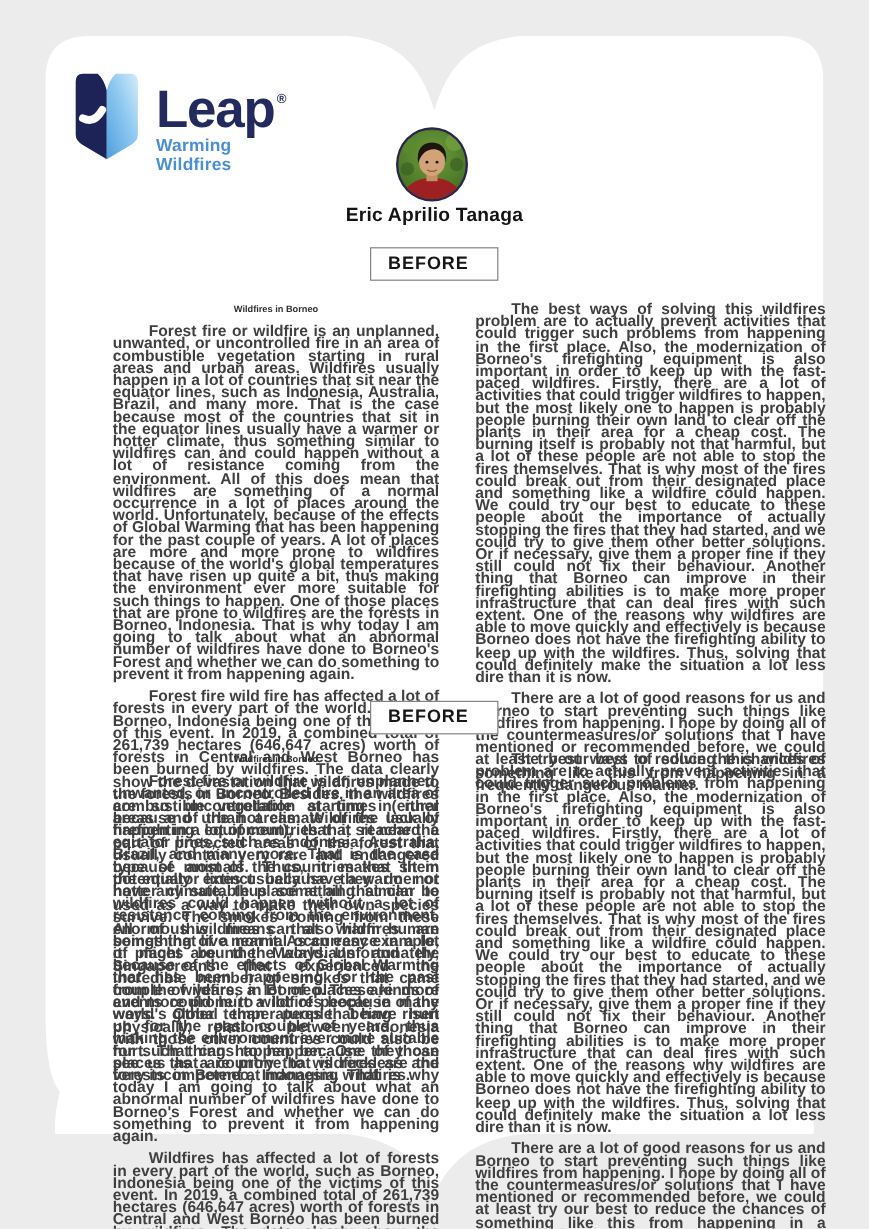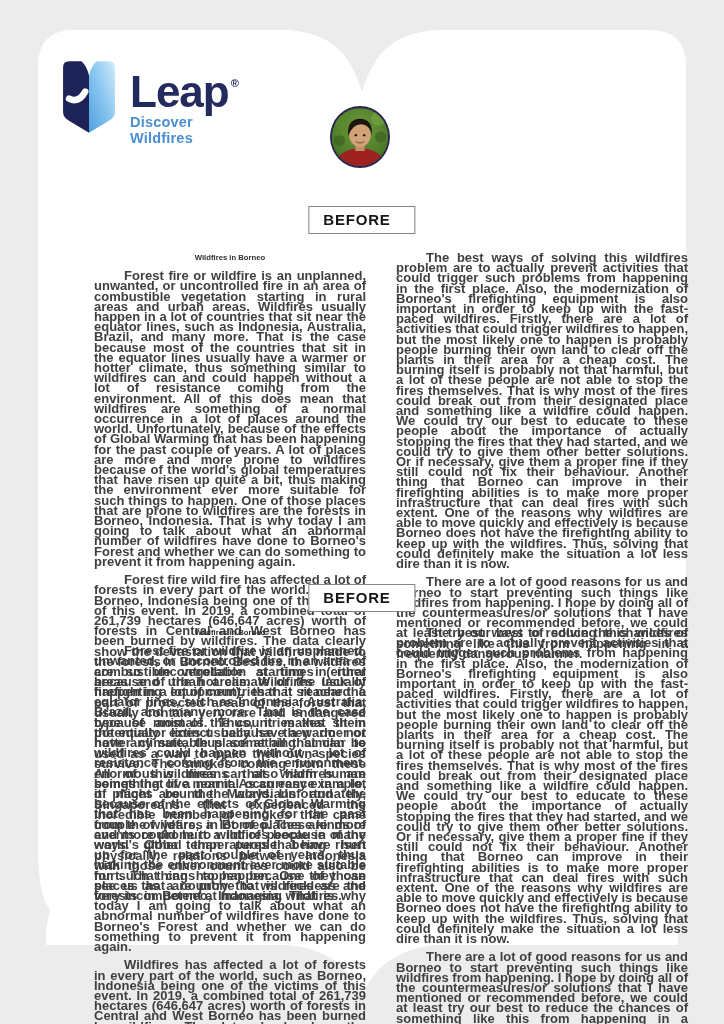--- a/index.html
+++ b/index.html
@@ -101,21 +101,21 @@
           <stop offset="1" stop-color="#d3ecfb"></stop>
         </linearGradient>
       </defs>
       <path fill="#1d2356" d="M13,4 L36,4 Q46,13 50,30 L50,136 L13,114 Q2,108 2,98 L2,16 Q2,4 13,4 Z"></path>
       <path fill="url(#pageGrad)" d="M87,4 L64,4 Q54,13 50,30 L50,136 L87,114 Q98,108 98,98 L98,16 Q98,4 87,4 Z"></path>
       <path d="M13,73 Q31,82 43,60" stroke="#ffffff" stroke-width="12" stroke-linecap="round" fill="none"></path>
     </svg>
     <div class="brand-text">
       <div class="brand-name"><span>Leap</span><span class="brand-reg">®</span></div>
       <div class="brand-tagline">
-        <div>Discover</div>
+        <div>Warming</div>
         <div>Wildfires</div>
       </div>
     </div>
   </div>
 
   <div class="avatar">
     <svg viewBox="0 0 60 60" aria-hidden="true">
       <defs>
         <radialGradient id="leafGrad" cx="0.5" cy="0.35" r="0.9">
           <stop offset="0" stop-color="#6f9c3c"></stop>
@@ -131,20 +131,21 @@
       <ellipse cx="30" cy="60" rx="26" ry="18" fill="#9e2020"></ellipse>
       <rect x="25" y="36" width="10" height="9" fill="#c49068"></rect>
       <ellipse cx="30" cy="28" rx="11.5" ry="12.5" fill="#d2a378"></ellipse>
       <path d="M17.5,29 Q15.5,11 30,10.5 Q44.5,11 42.5,29 Q42,18 33,16.5 Q22,15.5 17.5,29 Z" fill="#1e150e"></path>
       <circle cx="25.5" cy="28" r="1.3" fill="#241a12"></circle>
       <circle cx="34.5" cy="28" r="1.3" fill="#241a12"></circle>
       <path d="M26,35 Q30,37.5 34,35" stroke="#8c5f3e" stroke-width="1.2" fill="none" stroke-linecap="round"></path>
     </svg>
   </div>
 
+  <div class="author-name">Eric Aprilio Tanaga</div>
 
   <div class="stage-tag tag-before">BEFORE</div>
 
   <div class="columns cols-before">
     <div class="col col-left">
       <div class="essay-title">Wildfires in Borneo</div>
       <p class="body-par">Forest fire or wildfire is an unplanned, unwanted, or uncontrolled fire in an area of combustible vegetation starting in rural areas and urban areas. Wildfires usually happen in a lot of countries that sit near the equator lines, such as Indonesia, Australia, Brazil, and many more. That is the case because most of the countries that sit in the equator lines usually have a warmer or hotter climate, thus something similar to wildfires can and could happen without a lot of resistance coming from the environment. All of this does mean that wildfires are something of a normal occurrence in a lot of places around the world. Unfortunately, because of the effects of Global Warming that has been happening for the past couple of years. A lot of places are more and more prone to wildfires because of the world's global temperatures that have risen up quite a bit, thus making the environment ever more suitable for such things to happen. One of those places that are prone to wildfires are the forests in Borneo, Indonesia. That is why today I am going to talk about what an abnormal number of wildfires have done to Borneo's Forest and whether we can do something to prevent it from happening again.</p>
       <p class="body-par">Forest fire wild fire has affected a lot of forests in every part of the world. Such as Borneo, Indonesia being one of the victims of this event. In 2019, a combined total of 261,739 hectares (646,647 acres) worth of forests in Central and West Borneo has been burned by wildfires. The data clearly show the devastation that wildfires made to the forests in Borneo. Besides, the wildfires are so uncontrollable at times (either because of the hot climate or the lack of firefighting equipment), that it reached a part of protected areas of the forest that usually contain very rare and endangered type of animals. Thus, it makes them potentially extinct because they do not have any suitable place at all that can be used as a way to make their own species survive. The smokes coming from these enormous wildfires can also harm human beings that live near it. As an easy example, it might be the Malaysians and the Singaporeans that experienced the incredible number of smokes that came from the wildfires in Borneo. These kinds of events could hurt a lot of people in many ways. Other than people being hurt physically, relations between Indonesia with those other countries could also be hurt. That can happen because they can see us as a country that is reckless and very incompetent at managing wildfires.</p>
     </div>
     <div class="col col-right">

